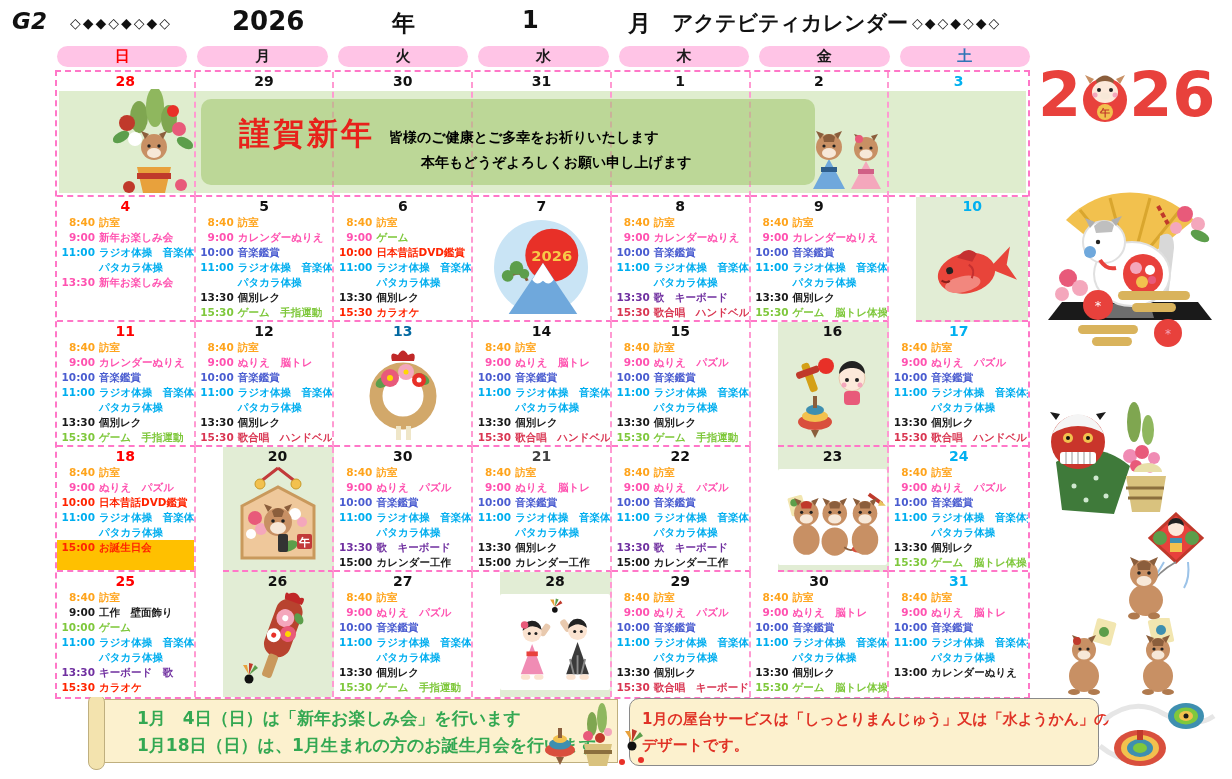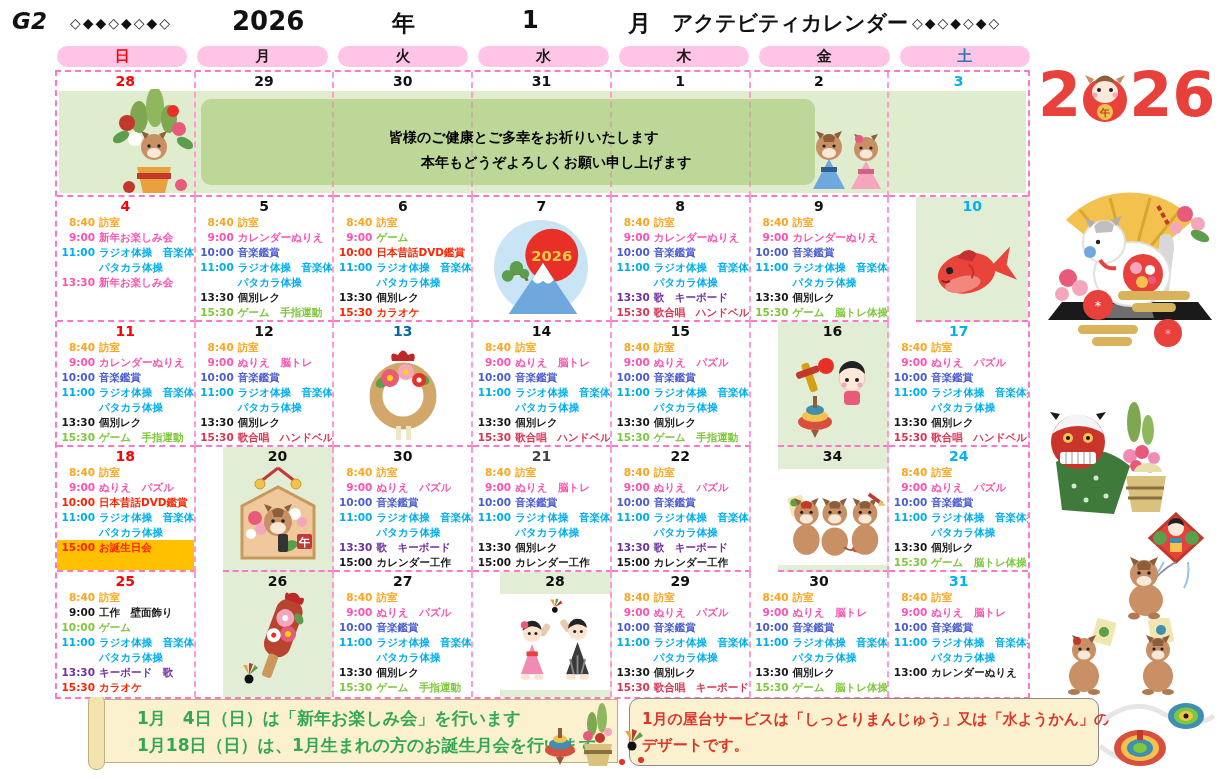--- a/index.html
+++ b/index.html
@@ -338,21 +338,21 @@
         <div class="date" style="color: rgb(17, 17, 17);">22</div>
         <div class="item"><span class="time" style="color: rgb(255, 164, 28);">8:40</span><span class="act" style="color: rgb(255, 164, 28);">訪室</span></div>
         <div class="item"><span class="time" style="color: rgb(255, 82, 176);">9:00</span><span class="act" style="color: rgb(255, 82, 176);">ぬりえ　パズル</span></div>
         <div class="item"><span class="time" style="color: rgb(74, 92, 208);">10:00</span><span class="act" style="color: rgb(74, 92, 208);">音楽鑑賞</span></div>
         <div class="item"><span class="time" style="color: rgb(0, 174, 239);">11:00</span><span class="act" style="color: rgb(0, 174, 239);">ラジオ体操　音楽体操</span></div>
         <div class="item"><span class="time" style="color: rgb(0, 174, 239);"></span><span class="act" style="color: rgb(0, 174, 239);">パタカラ体操</span></div>
         <div class="item"><span class="time" style="color: rgb(112, 48, 160);">13:30</span><span class="act" style="color: rgb(112, 48, 160);">歌　キーボード</span></div>
         <div class="item"><span class="time" style="color: rgb(26, 26, 26);">15:00</span><span class="act" style="color: rgb(26, 26, 26);">カレンダー工作</span></div>
       </div>
       <div class="cell bg-green">
-        <div class="date" style="color: rgb(17, 17, 17);">34</div>
+        <div class="date" style="color: rgb(17, 17, 17);">23</div>
   <div class="ill-box">
           <svg class="ill-white" width="116" height="96" viewBox="0 0 116 96">
     <rect x="0" y="0" width="116" height="96" fill="#FFFFFF"></rect>
     <g>
       <rect x="12" y="26" width="16" height="20" rx="2" fill="#F2E6B0" transform="rotate(-15 20 36)"></rect>
       <circle cx="17" cy="33" r="4" fill="#5C9E4B"></circle>
       <ellipse cx="30" cy="72" rx="14" ry="16" fill="#C89064"></ellipse>
       <circle cx="30" cy="44" r="13" fill="#C89064"></circle>
       <path d="M21 36 l-4 -8 l8 3 z M39 36 l4 -8 l-8 3 z" fill="#8B5E3C"></path>
       <path d="M24 34 q6 -6 12 0 l-1 5 l-10 0 z" fill="#C0392B"></path>
@@ -518,20 +518,21 @@
       <circle cx="45" cy="58" r="13" fill="#C89064"></circle>
       <path d="M36 50 l-4 -8 l8 3 z M54 50 l4 -8 l-8 3 z" fill="#8B5E3C"></path>
       <ellipse cx="45" cy="64" rx="7" ry="5" fill="#F7E8D8"></ellipse>
       <circle cx="40" cy="57" r="1.7" fill="#222"></circle>
         <circle cx="50" cy="57" r="1.7" fill="#222"></circle>
       <path d="M28 78 L62 78 L56 104 L34 104 Z" fill="#E8A13C"></path>
       <rect x="28" y="84" width="34" height="6" fill="#C0392B"></rect>
       <circle cx="20" cy="98" r="6" fill="#C0392B"></circle>
         <circle cx="72" cy="96" r="6" fill="#E85A7A"></circle>
     </svg>
+    <div class="banner-title">謹賀新年</div>
     <div class="banner-line1">皆様のご健康とご多幸をお祈りいたします</div>
     <div class="banner-line2">本年もどうぞよろしくお願い申し上げます</div>
     <svg class="banner-horses" width="96" height="74" viewBox="0 0 96 74">
       <g>
         <path d="M14 70 L30 40 L46 70 Z" fill="#6FA8DC"></path>
         <rect x="22" y="48" width="16" height="5" fill="#2E5E8C"></rect>
         <circle cx="30" cy="28" r="13" fill="#C89064"></circle>
         <path d="M21 20 l-4 -8 l8 3 z M39 20 l4 -8 l-8 3 z" fill="#8B5E3C"></path>
         <path d="M24 18 q6 -6 12 0 l-1 5 l-10 0 z" fill="#8B5E3C"></path>
         <ellipse cx="30" cy="34" rx="7" ry="5" fill="#F7E8D8"></ellipse>

